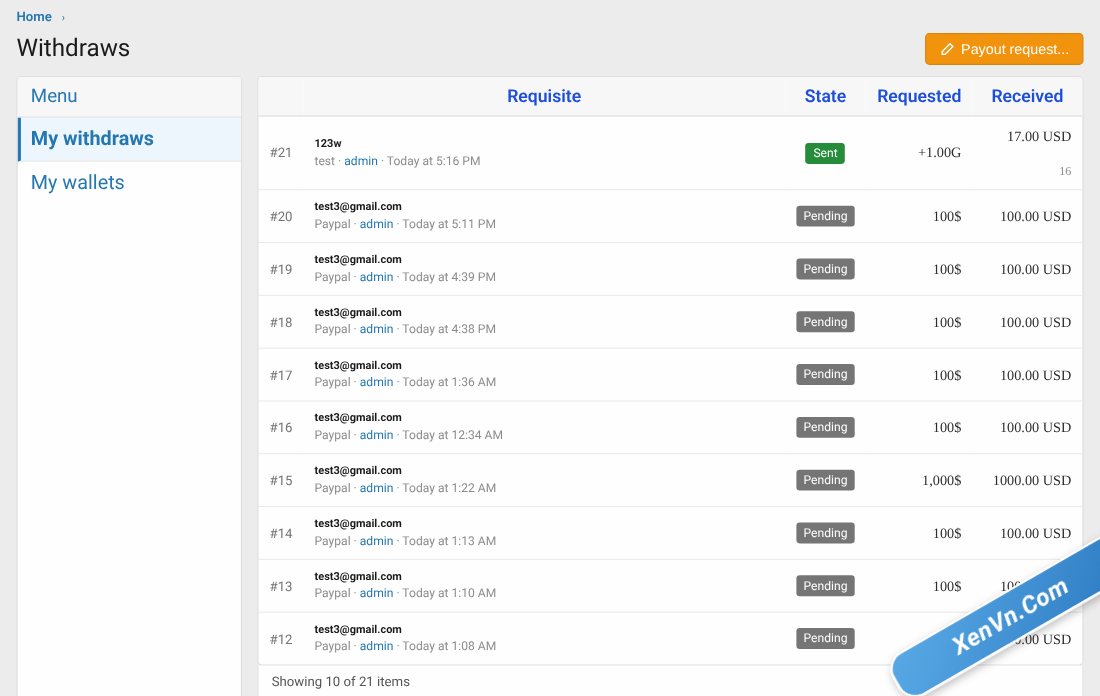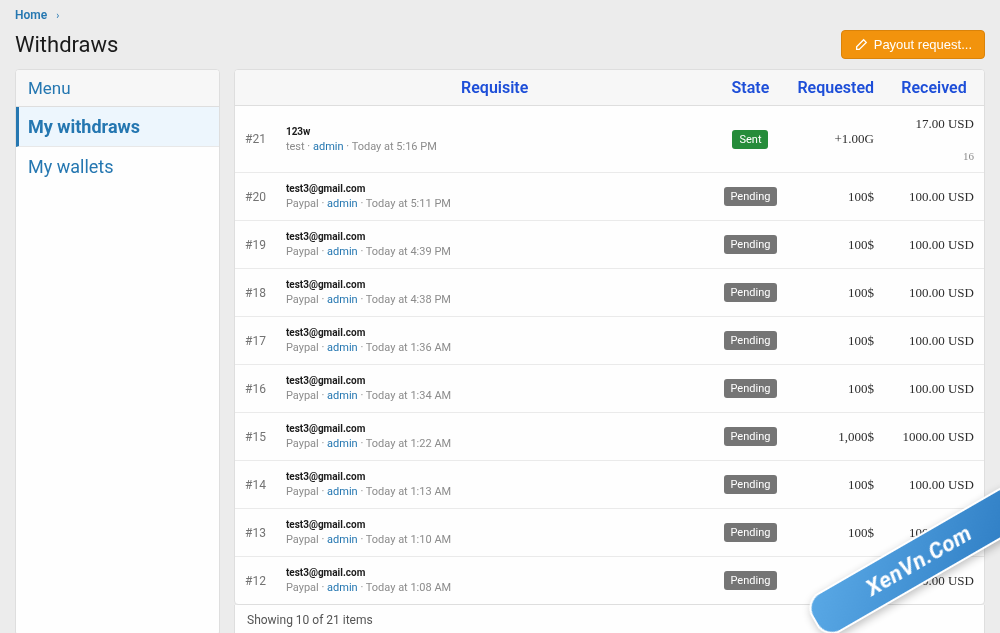--- a/index.html
+++ b/index.html
@@ -279,21 +279,21 @@
                 <td class="col-state"><span class="badge pending">Pending</span></td>
                 <td class="col-amt">100$</td>
                 <td class="col-recv">
                   <div>100.00 USD</div>
                 </td>
               </tr>
               <tr>
                 <td class="col-id">#16</td>
                 <td class="col-req">
                   <div class="title">test3@gmail.com</div>
-                  <div class="sub"><span>Paypal</span><span> · </span><a href="#">admin</a><span> · </span><span>Today at 1:34 AM</span></div>
+                  <div class="sub"><span>Paypal</span><span> · </span><a href="#">admin</a><span> · </span><span>Today at 12:34 AM</span></div>
                 </td>
                 <td class="col-state"><span class="badge pending">Pending</span></td>
                 <td class="col-amt">100$</td>
                 <td class="col-recv">
                   <div>100.00 USD</div>
                 </td>
               </tr>
               <tr>
                 <td class="col-id">#15</td>
                 <td class="col-req">

